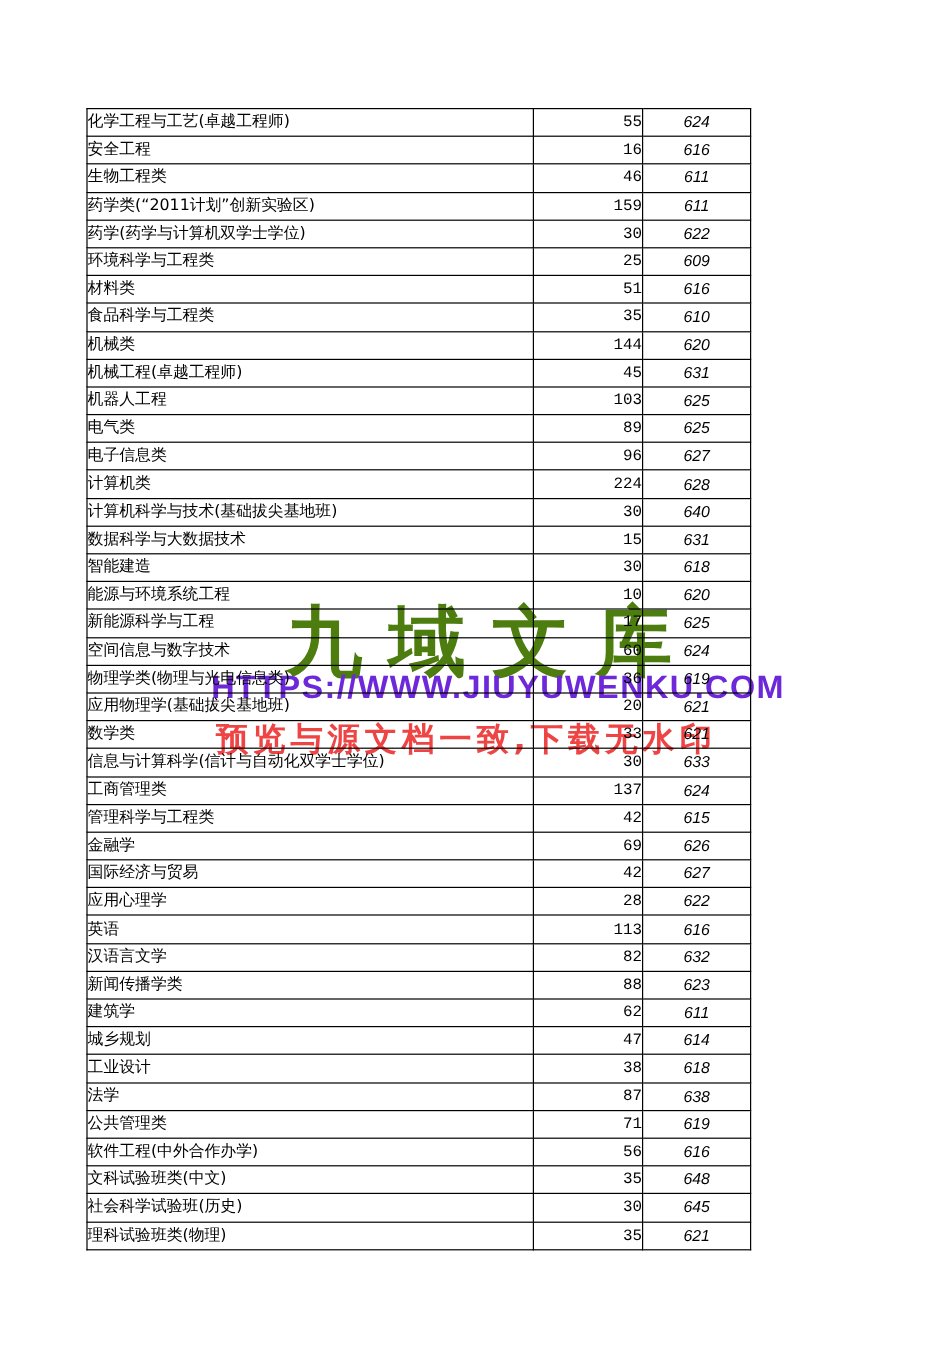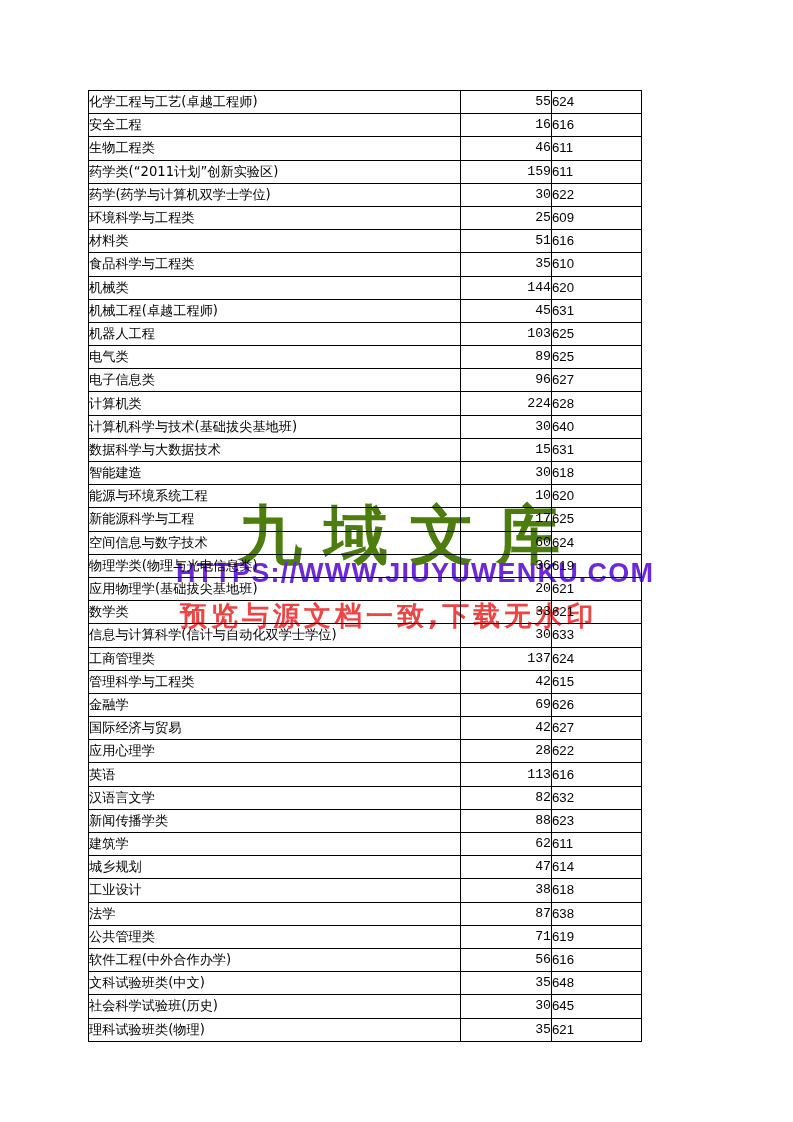--- a/index.html
+++ b/index.html
@@ -57,21 +57,21 @@
     font-weight: 700;
     letter-spacing: 4px;
     color: #ef4444;
     white-space: nowrap;
     font-family: "DejaVu Sans", "Liberation Sans", sans-serif;
   }
 
   
   #table-wrap {
     position: absolute;
-    left: 88px;
+    left: 72px;
     top: 90px;
     width: 550px;
     z-index: 2;
   }
   table.data-table {
     border-collapse: collapse;
     width: 550px;
     table-layout: fixed;
     background: transparent;
   }
@@ -93,22 +93,24 @@
     overflow: hidden;
   }
   td.c-count {
     width: 90px;
     text-align: right;
     font-family: Liberation Mono, monospace;
     font-size: 13.5px;
   }
   td.c-score {
     width: 89px;
+    text-align: center;
     font-family: "Liberation Sans", "DejaVu Sans", sans-serif;
     font-size: 13.5px;
+    font-style: italic;
   }
 </style>
 </head>
 <body>
 
 <div id="watermark-layer">
   <div class="wm-brand">九域文库</div>
   <div class="wm-url">HTTPS://WWW.JIUYUWENKU.COM</div>
   <div class="wm-note">预览与源文档一致,下载无水印</div>
 </div>

